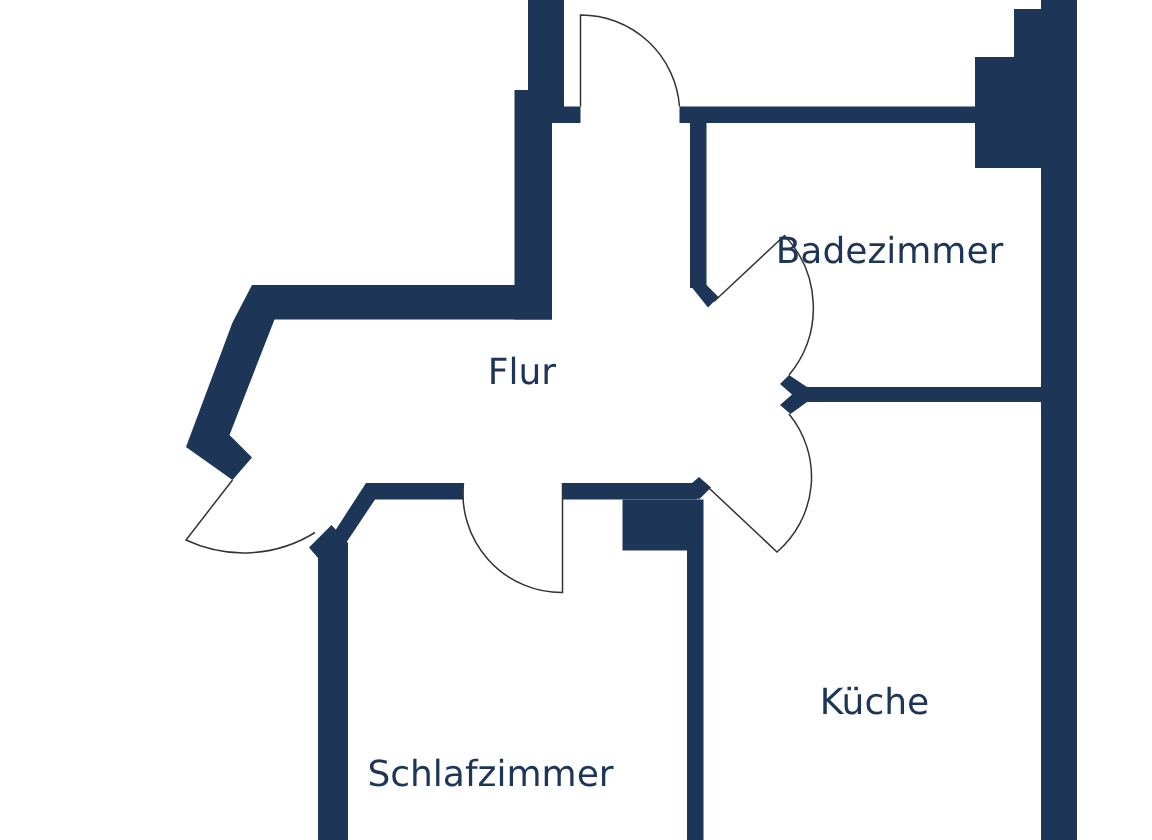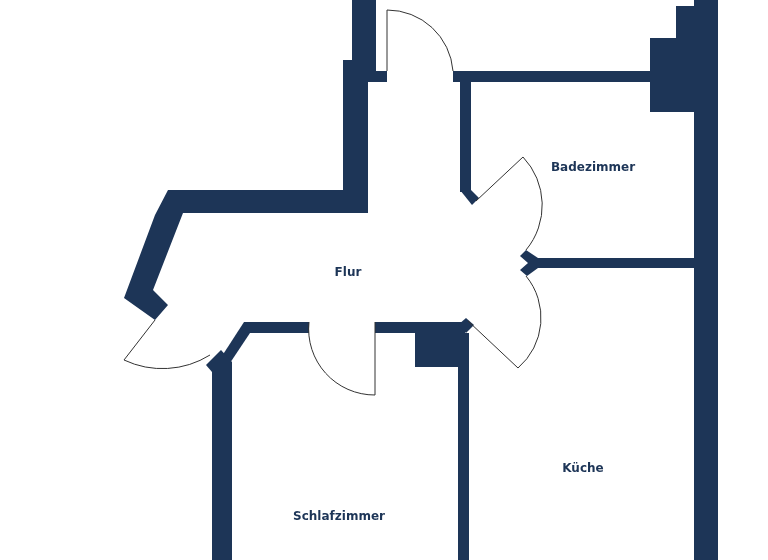--- a/index.html
+++ b/index.html
@@ -1,21 +1,21 @@
 <!DOCTYPE html>
 <html><head>
   <meta charset="utf-8">
   <style>
     html, body { margin: 0; padding: 0; background: #ffffff; }
     body { width: 768px; height: 560px; overflow: hidden; position: relative; }
     #plan { position: absolute; left: 0; top: 0; width: 768px; height: 560px; }
     .wall { fill: #1d3557; }
     .door { fill: none; stroke: #333; stroke-width: 1; }
-    .label { position: absolute; font-family: "DejaVu Sans", sans-serif; font-weight: bold;
-             font-size: 12px; color: #1d3557; white-space: nowrap; transform: translate(-50%, -50%); }
+    .label { position: absolute; font-family: "DejaVu Sans", sans-serif; font-weight: normal;
+             font-size: 24px; color: #1d3557; white-space: nowrap; transform: translate(-50%, -50%); }
   </style>
 </head>
 <body>
 
 <svg id="plan" viewBox="0 0 768 560" xmlns="http://www.w3.org/2000/svg">
   <g>
 
     <rect class="wall" x="352" y="0" width="24" height="80"></rect>
     <rect class="wall" x="343" y="60" width="25" height="153"></rect>
     <rect class="wall" x="368" y="71" width="19" height="11"></rect>
@@ -50,16 +50,16 @@
   </g>
   <g>
     <path class="door" d="M387,71 L387,10 A66,66 0 0 1 453,71"></path>
     <path class="door" d="M476,201 L523,157 A70,70 0 0 1 526,250"></path>
     <path class="door" d="M526,276 A66,66 0 0 1 518,368 L468,321"></path>
     <path class="door" d="M309,322 A66,66 0 0 0 375,395 L375,322"></path>
     <path class="door" d="M155,320 L124,360 A90,90 0 0 0 210,355"></path>
   </g>
 </svg>
 
-<div class="label" style="left:348px;top:272px;">Flur</div>
+<div class="label" style="left:348px;top:248px;">Flur</div>
 <div class="label" style="left:593px;top:167px;">Badezimmer</div>
 <div class="label" style="left:583px;top:468px;">Küche</div>
-<div class="label" style="left:339px;top:516px;">Schlafzimmer</div>
+<div class="label" style="left:327px;top:516px;">Schlafzimmer</div>
 
 </body></html>

